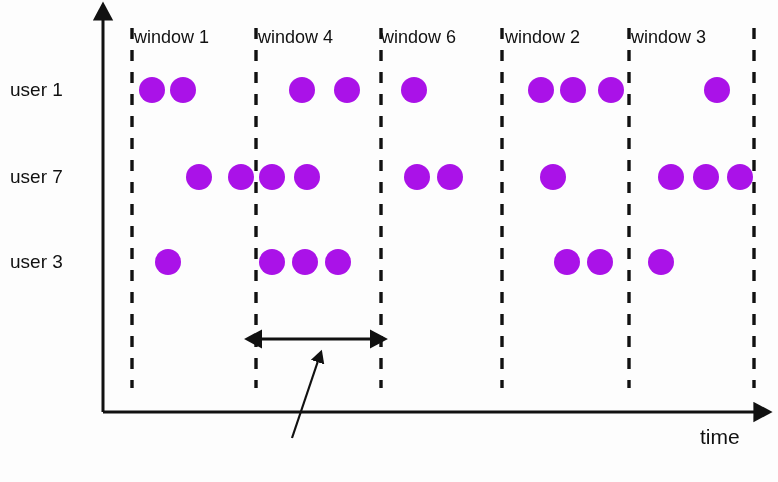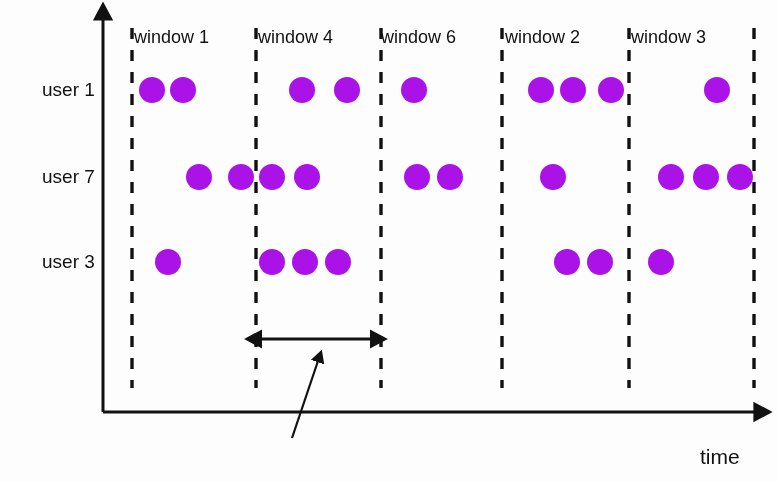--- a/index.html
+++ b/index.html
@@ -26,21 +26,20 @@
   }
   .lbl {
     position: absolute;
     white-space: nowrap;
     color: #111111;
     font-family: "Liberation Sans", sans-serif;
   }
   .user-label {
     font-size: 19px;
     text-align: left;
-    margin-left: 32px;
   }
   .window-label {
     font-size: 18px;
   }
   .axis-label {
     font-size: 21px;
   }
   .callout-label {
     font-size: 19px;
   }
@@ -129,17 +128,17 @@
       <div class="lbl user-label" style="left: 10px; top: 251px;">user 3</div>
     </div>
   <div id="window-labels">
       <div class="lbl window-label" style="left: 134px; top: 27px; width: 120px;">window 1</div>
       <div class="lbl window-label" style="left: 258px; top: 27px; width: 120px;">window 4</div>
       <div class="lbl window-label" style="left: 381px; top: 27px; width: 120px;">window 6</div>
       <div class="lbl window-label" style="left: 505px; top: 27px; width: 120px;">window 2</div>
       <div class="lbl window-label" style="left: 631px; top: 27px; width: 120px;">window 3</div>
     </div>
 
-  <div class="lbl axis-label" style="left:700px; top:425px;margin-top:20px;">time</div>
+  <div class="lbl axis-label" style="left:700px; top:425px;">time</div>
 
 
 
 </div>
 
 </body></html>

